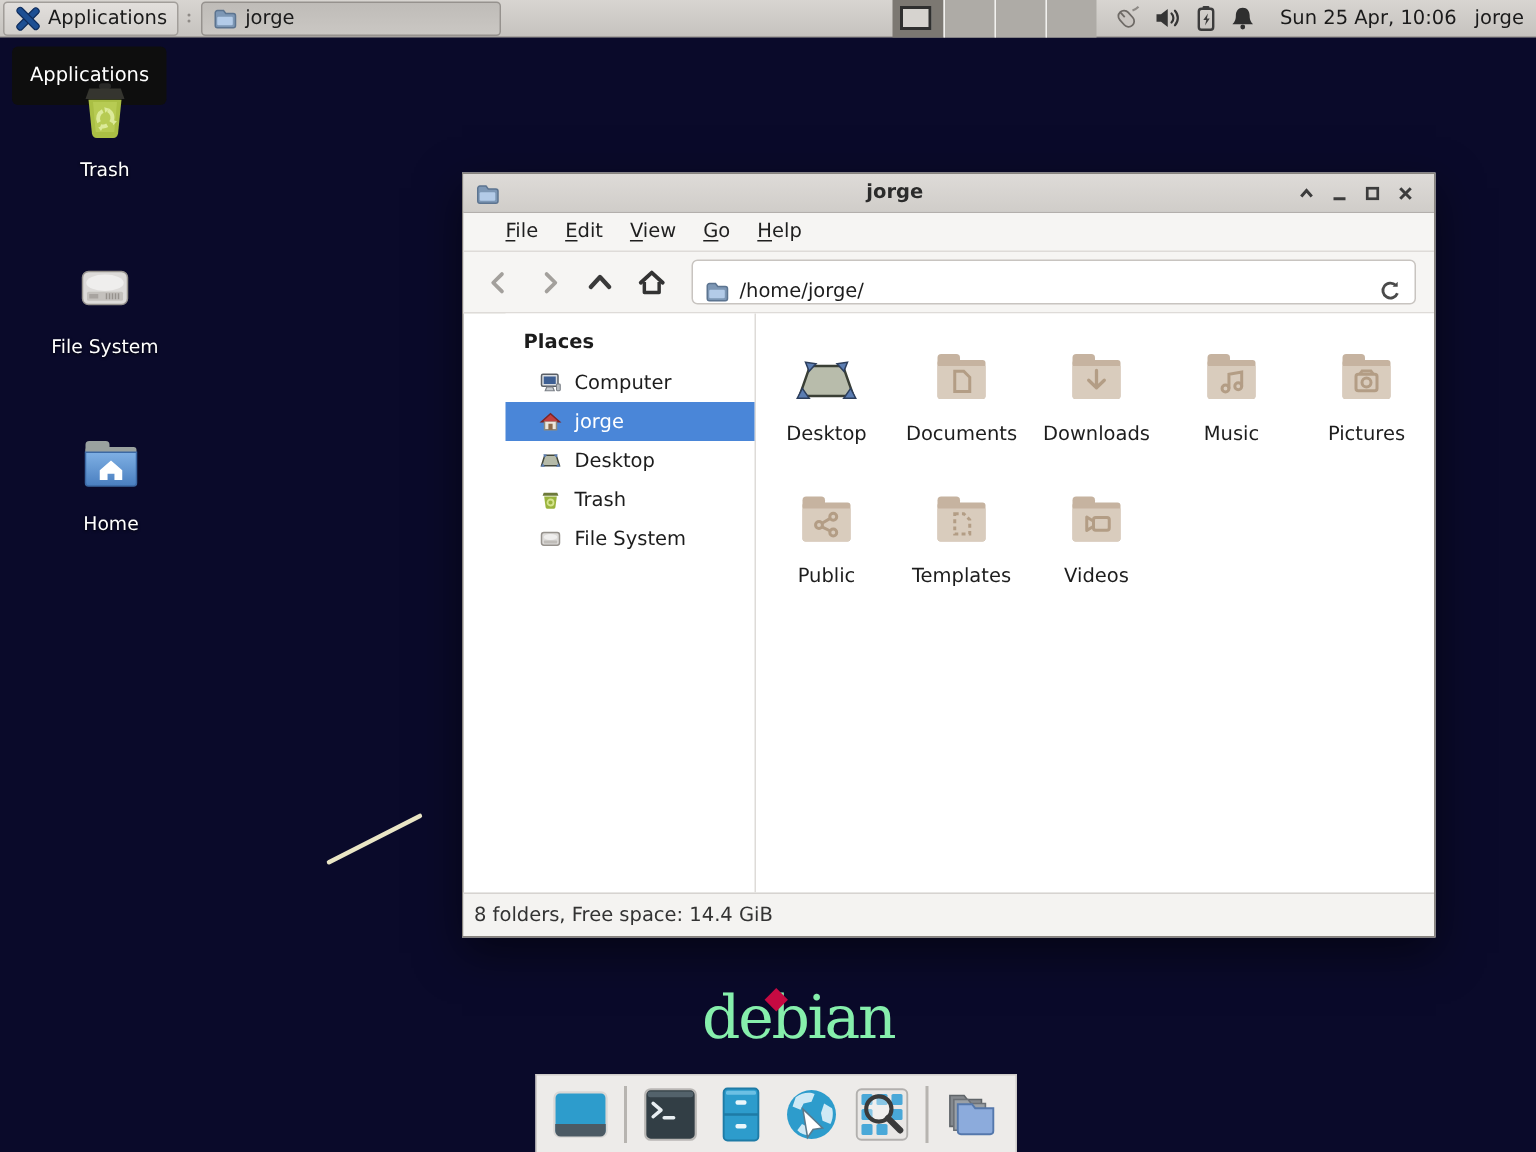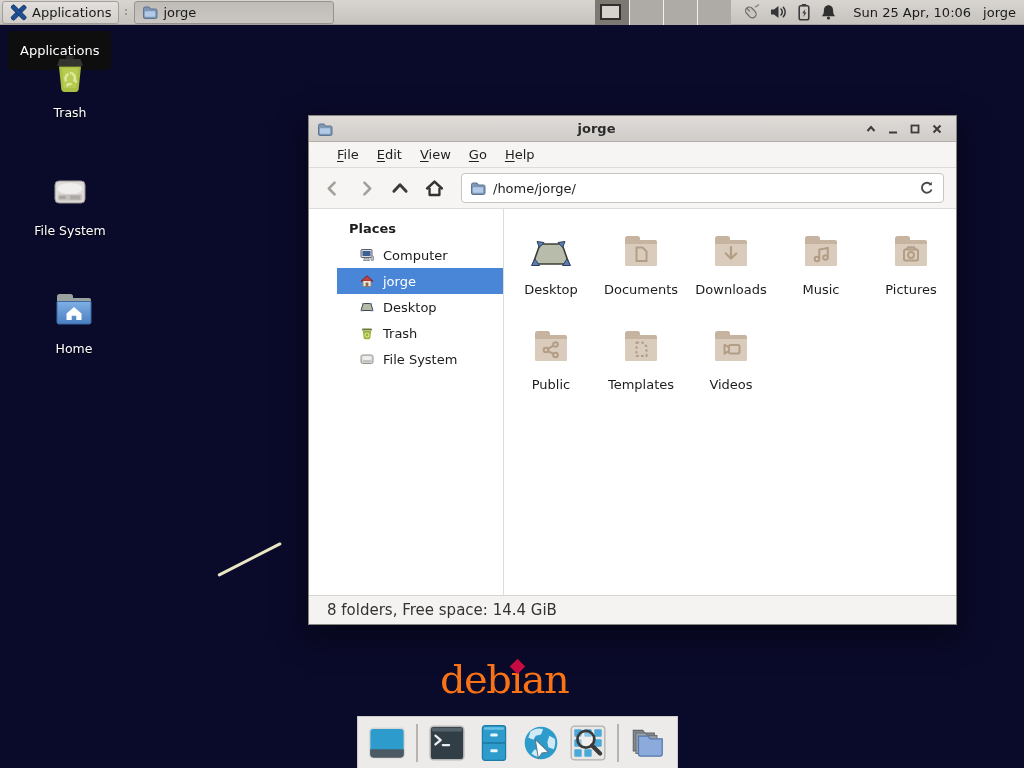--- a/index.html
+++ b/index.html
@@ -54,39 +54,39 @@
   .tb-btn { width:22px; height:20px; display:flex; align-items:center; justify-content:center;
             color:#3c3c3c; font-size:12px; }
   #menubar { height:26px; background:#f6f5f3; border-bottom:1px solid #dedbd8;
              display:flex; align-items:center; padding-left:19px; font-size:13px; color:#1f1f1f; }
   .menu-item { padding:3px 9px; }
   .menu-item u { text-underline-offset:2px; }
   #toolbar { height:41px; background:#f6f5f3; border-bottom:1px solid #dedbd8;
              display:flex; align-items:center; padding:0 12px 0 8px; gap:4px; }
   .nav-btn { width:30px; height:28px; display:flex; align-items:center; justify-content:center; border-radius:3px; }
   #pathbar { flex:1; height:30px; margin-left:8px; background:#ffffff; border:1px solid #c8c4c0;
-             border-radius:4px; display:flex; align-items:center; padding:0 8px; gap:7px;
+             border-radius:4px; display:flex; align-items:flex-end; padding:0 8px; gap:7px;
              font-size:13px; color:#1c1c1c; }
   #path-text { flex:1; }
   #fm-body { flex:1; display:flex; min-height:0; }
   #sidebar { width:175px; border-right:1px solid #dedbd8; background:#ffffff;
              padding-top:7px; font-size:13px; color:#1c1c1c;margin-left:28px; }
   .side-header { font-weight:bold; padding:5px 12px 6px 12px; }
   .side-row { height:26px; display:flex; align-items:center; gap:8px; padding-left:22px; }
   .side-row.selected { background:#4a86d8; color:#ffffff; }
   #main-view { flex:1; background:#ffffff; padding:8px 0 0 2px;
                display:grid; grid-template-columns:repeat(5,90px); grid-auto-rows:95px; align-content:start; }
   .folder-cell { display:flex; flex-direction:column; align-items:center; padding-top:11px; }
   .folder-cell .lbl { margin-top:6px; font-size:13px; color:#1d1d1d; }
   #statusbar { height:29px; background:#f4f3f1; border-top:1px solid #d6d3d0;
-               display:flex; align-items:center; padding-left:18px; font-size:15px; color:#333333; }
-
-  
-  #debian-logo { position:absolute; left:440px; top:659px; font-family:"DejaVu Serif","Liberation Serif",serif;
-                 font-size:40px; line-height:40px; letter-spacing:-1.5px; color:#f97316; }
+               display:flex; align-items:center; padding-left:7px; font-size:13px; color:#333333; }
+
+  
+  #debian-logo { position:absolute; left:468px; top:659px; font-family:"DejaVu Serif","Liberation Serif",serif;
+                 font-size:40px; line-height:40px; letter-spacing:-1.5px; color:#86efac; }
   #debian-dot { position:absolute; left:512px; top:661px; width:11px; height:11px;
                 background:#c60a42; transform:rotate(45deg); }
 
   
   #dock { position:absolute; left:357px; bottom:0; height:52px; background:#edebe9;
           border:1px solid #cfccc9; border-bottom:none; display:flex; align-items:center;
           padding:4px 8px; gap:5px; }
   .dock-btn { width:42px; height:42px; display:flex; align-items:center; justify-content:center; border-radius:3px; }
   .dock-sep { width:2px; height:38px; background:#b7b4b0; margin:0 3px; }
 </style>

